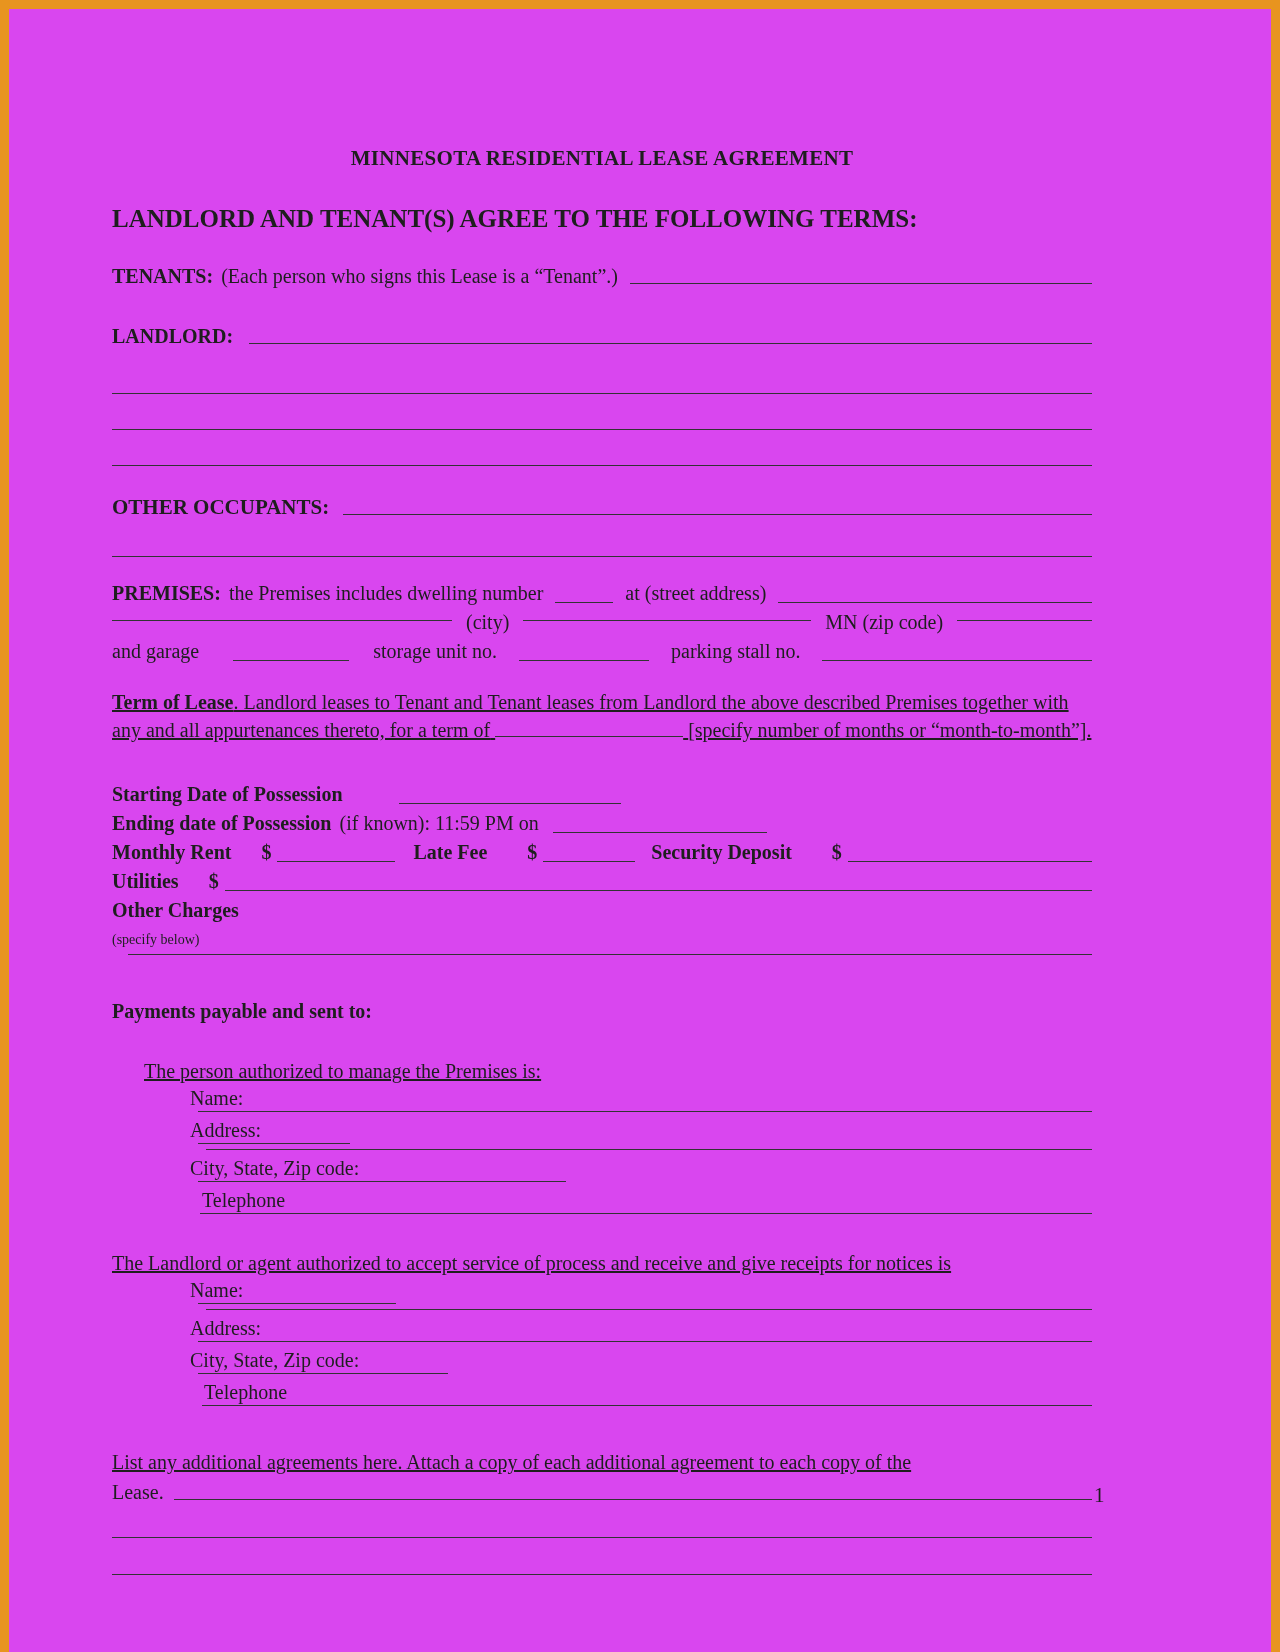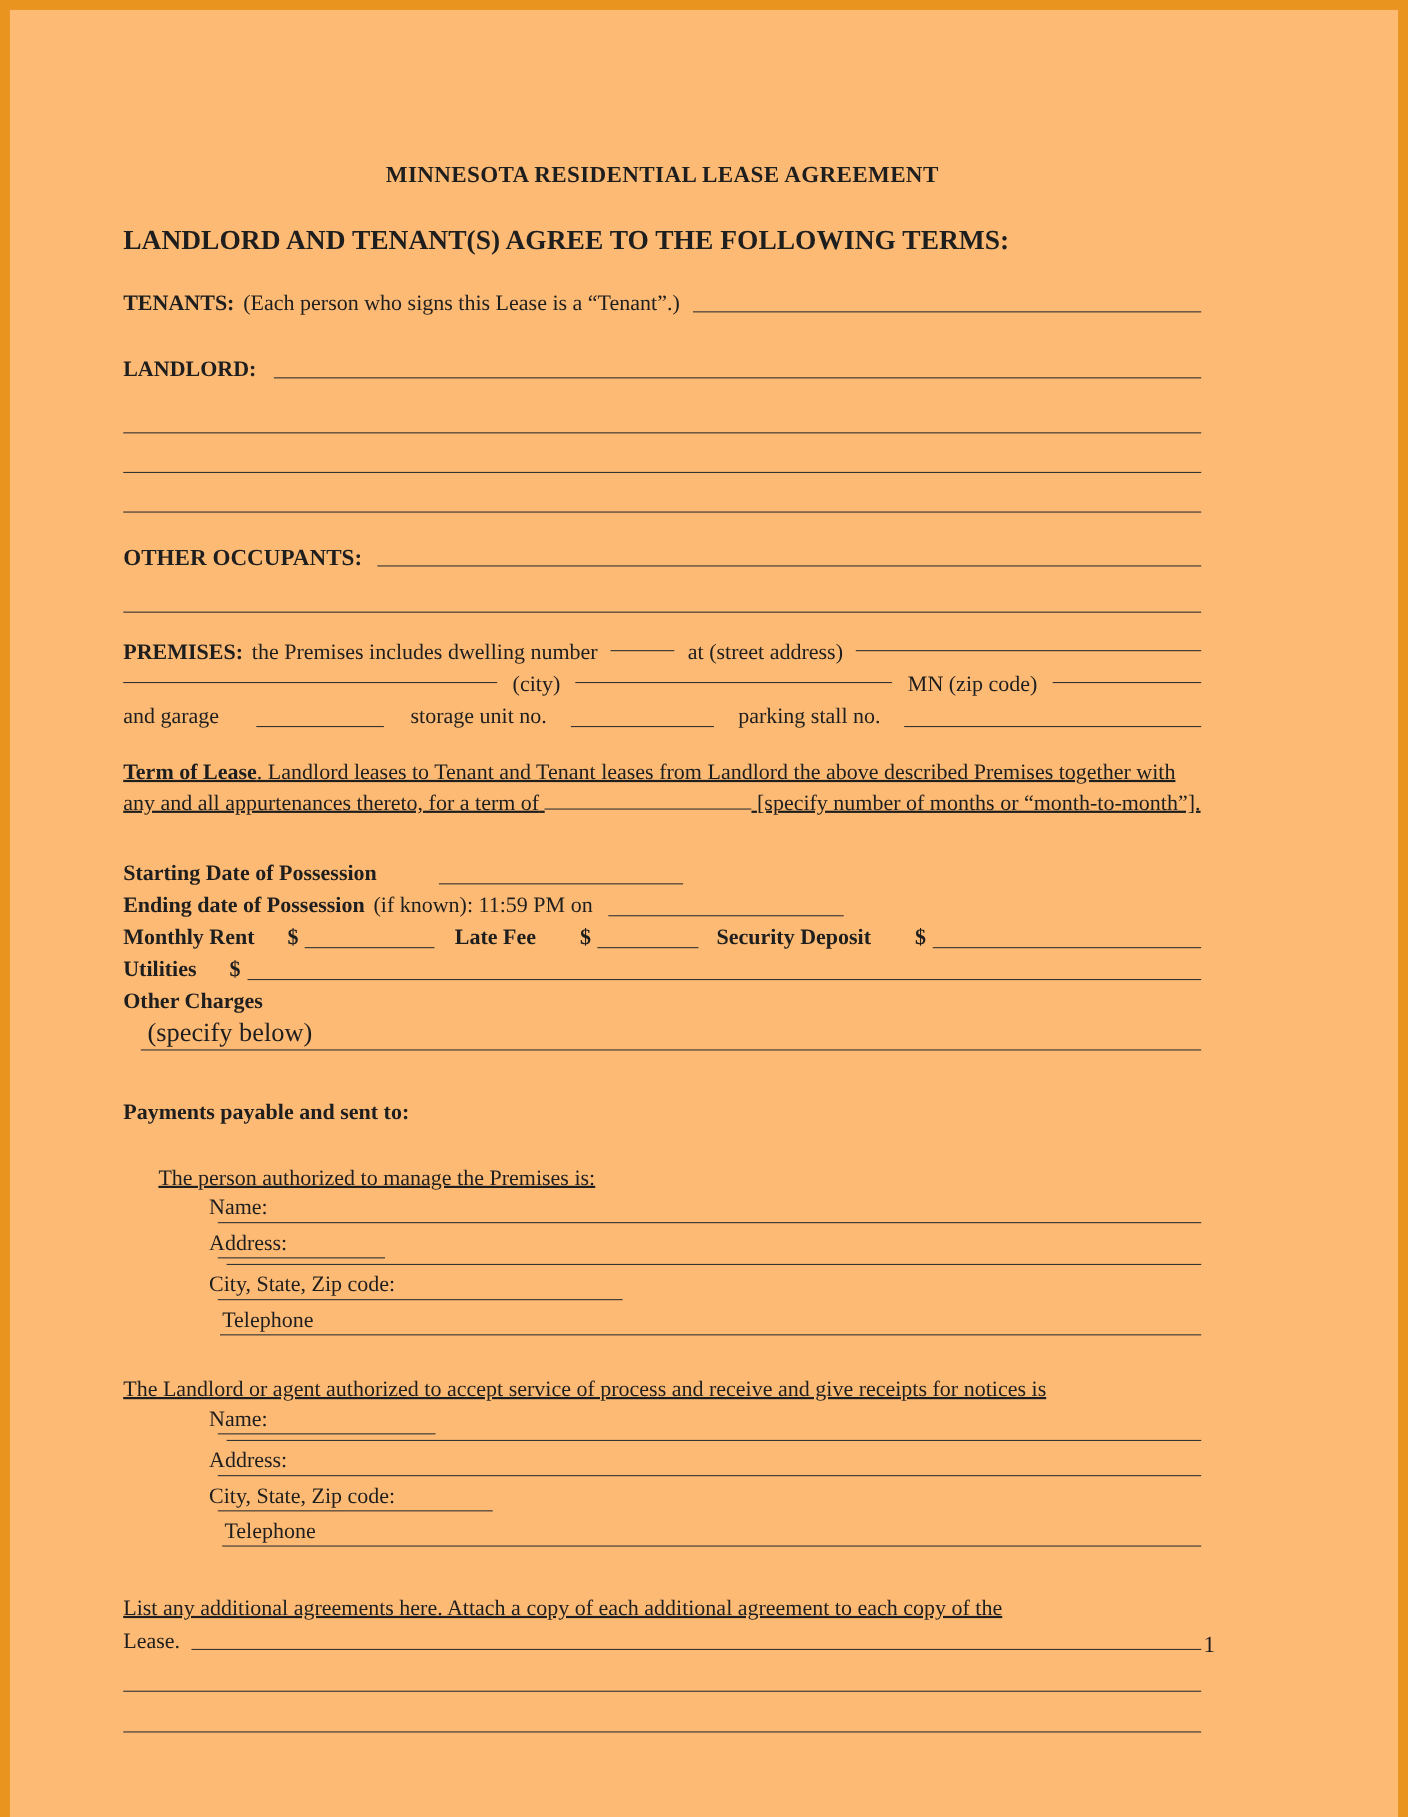--- a/index.html
+++ b/index.html
@@ -1,19 +1,19 @@
 <!DOCTYPE html>
 <html><head>
 <meta charset="utf-8">
 <style>
   html,body { margin:0; padding:0; background:#ffffff; }
   .page {
     position:relative;
     width:1280px; height:1652px;
-    background:#fdba74;
+    background:#d946ef;
     font-family:"Liberation Serif", serif;
     color:#1e1e1e;
     font-size:20px;
     overflow:hidden;
   }
   .frame {
     position:absolute; inset:0;
     border:9px solid #e8941f;
     border-bottom:none;
     pointer-events:none;
@@ -94,21 +94,21 @@
     <div class="rule" style="margin-top:35px;"></div>
 
     <div class="row" style="margin-top:28px;">
       <span class="lbl b" style="font-size:21px;">OTHER OCCUPANTS:</span>
       <span class="grow" style="margin-left:14px;"></span>
     </div>
 
     <div class="rule" style="margin-top:36px;"></div>
 
     <div style="margin-top:22px;">
-      <div class="row" style="line-height:29px;align-items:center;">
+      <div class="row" style="line-height:29px;">
         <span class="lbl b">PREMISES:</span>
         <span class="lbl" style="margin-left:8px;">the Premises includes dwelling number</span>
         <span class="fill" style="width:58px; margin-left:12px; margin-right:12px;"></span>
         <span class="lbl">at (street address)</span>
         <span class="grow" style="margin-left:12px;"></span>
       </div>
       <div class="row" style="line-height:29px;align-items:center;">
         <span class="fill" style="width:340px;"></span>
         <span class="lbl" style="margin-left:14px;">(city)</span>
         <span class="fill" style="width:288px; margin-left:14px;"></span>
@@ -155,21 +155,21 @@
     </div>
 
     <div class="row" style="line-height:29px;">
       <span class="lbl b">Utilities</span>
       <span class="lbl b" style="margin-left:30px;">$</span>
       <span class="grow" style="margin-left:6px;"></span>
     </div>
 
     <div class="row" style="line-height:29px;flex-direction:column;">
       <span class="lbl b">Other Charges</span>
-      <span class="lbl" style="margin-left:22px; font-size:24px;">(specify below)</span>
+      <span class="lbl" style="margin-left:0; font-size:14px;">(specify below)</span>
       <span class="grow" style="margin-left:16px;"></span>
     </div>
 
     <div class="b" style="margin-top:40px;">Payments payable and sent to:</div>
 
     <p style="margin-top:34px;margin-left:32px;">The person authorized to manage the Premises is:</p>
 
     <div class="row indent">
       <span class="lbl">Name:</span>
       <span class="grow" style="margin-left:8px;"></span>

